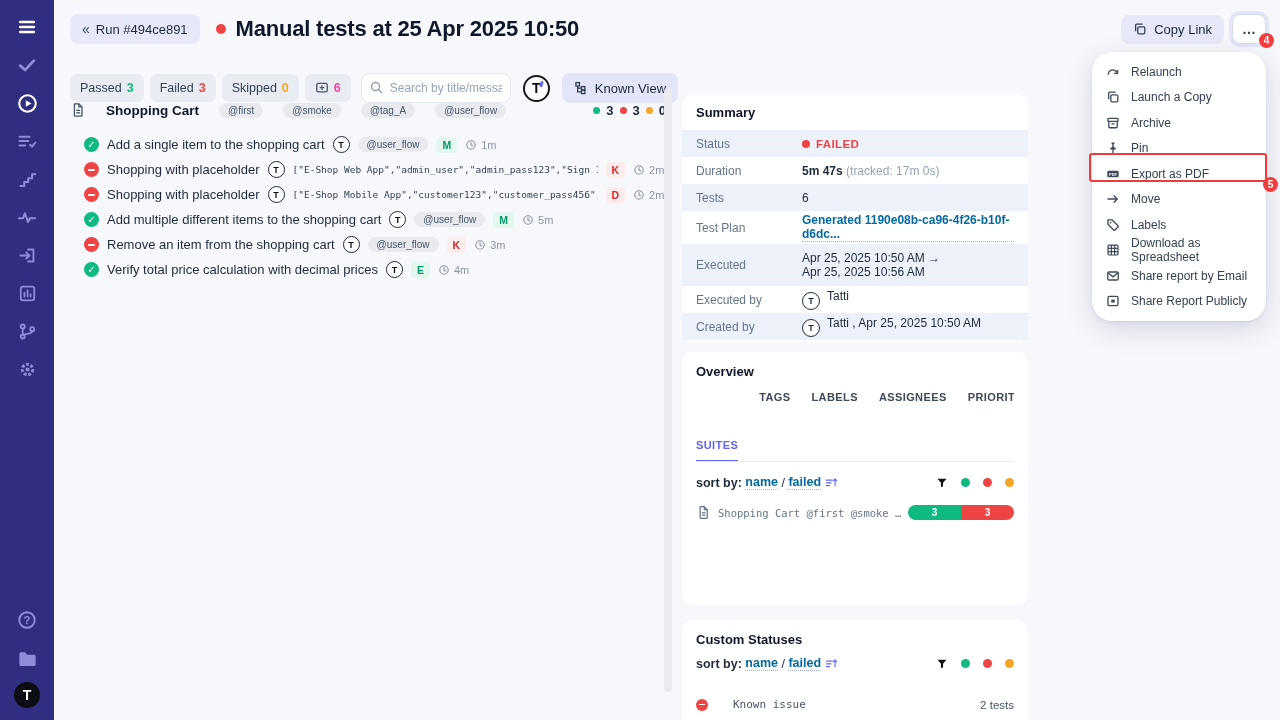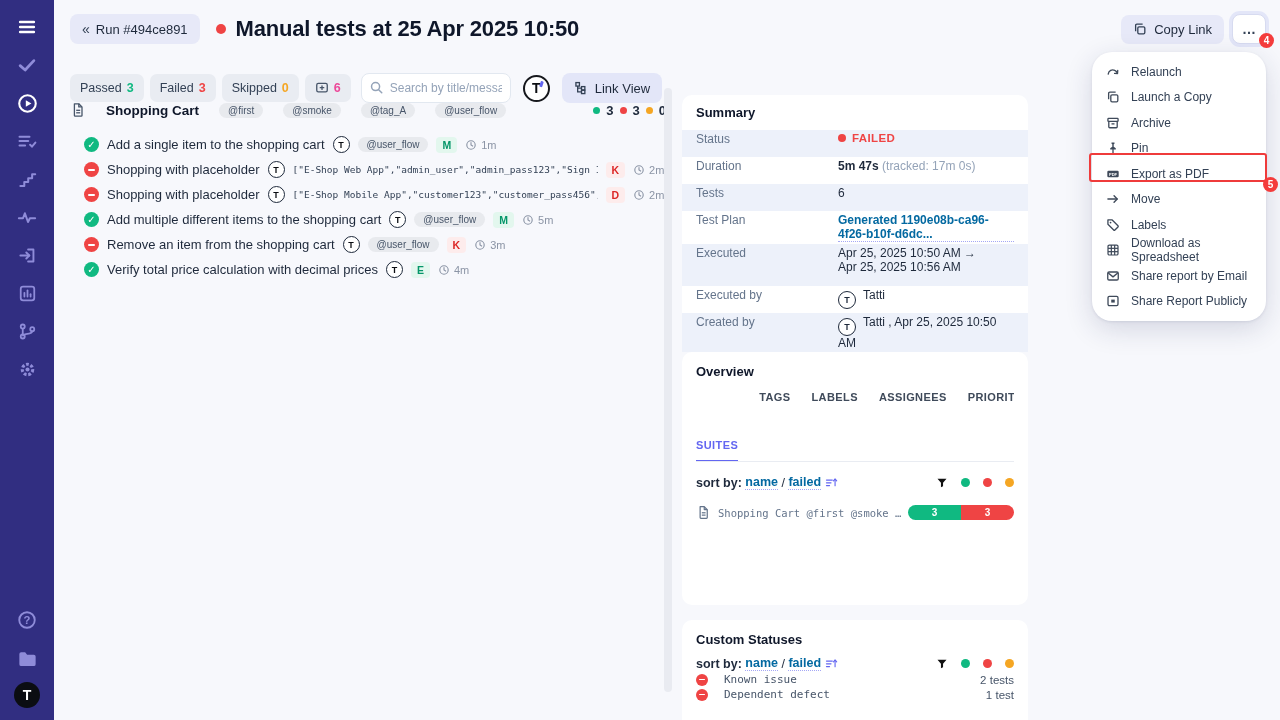--- a/index.html
+++ b/index.html
@@ -60,21 +60,21 @@
   .lbadge.red { color:#dc2626; background:#fdecec; }
   .dur { display:flex; align-items:center; gap:4px; font-size:11px; color:#8b94a5; }
 
   .scrollstrip { position:absolute; left:664px; top:88px; width:8px; height:604px; background:#e9ebf1; border-radius:4px; }
 
   
   .card { position:absolute; left:682px; width:346px; background:#fff; border-radius:10px; }
   #summary-card { top:95px; height:247px; padding:10px 0 0; }
   .card-title { font-size:13px; font-weight:bold; color:#0f172a; padding:0 14px; }
   .sum-table { margin-top:10px; }
-  .sum-row { display:flex; align-items:flex-start; min-height:27px; padding:2px 14px; font-size:12px;gap:36px; }
+  .sum-row { display:flex; align-items:center; min-height:27px; padding:2px 14px; font-size:12px; }
   .sum-row.alt { background:#edf1fa; }
   .sum-label { width:106px; color:#64748b; flex:none; }
   .sum-val { color:#1e293b; font-size:12px; }
   .failed-val { color:#ef4444; font-weight:bold; letter-spacing:.4px; display:flex; align-items:center; gap:6px; font-size:11.5px; }
   .failed-val .dot { background:#ef4444; width:8px; height:8px; }
   .muted { color:#94a3b8; font-weight:normal; }
   a.linkish { color:#0369a1; text-decoration:none; border-bottom:1px dotted #a5a8f5; cursor:pointer;font-weight:bold; }
   .avatar-s { width:18px; height:18px; border:1.5px solid #1e293b; border-radius:50%; font-size:9px; font-weight:bold; display:inline-flex; align-items:center; justify-content:center; margin-right:7px; vertical-align:-4px; background:#fff; }
 
   #overview-card { top:352px; height:253px; padding:12px 14px; }
@@ -85,21 +85,21 @@
   .sort-row b { font-weight:bold; }
   .sort-icons { margin-left:auto; display:flex; align-items:center; gap:13px; }
   .sort-icons .dot { width:9px; height:9px; cursor:pointer; }
   .ov-suite-row { display:flex; align-items:center; gap:7px; margin-top:15px; }
   .mono-s { font-family:"DejaVu Sans Mono", monospace; font-size:10.5px; color:#64748b; white-space:nowrap; overflow:hidden; }
   .bar-pill { margin-left:auto; width:106px; height:15px; border-radius:8px; overflow:hidden; display:flex; flex:none; }
   .bar-seg { flex:1; display:flex; align-items:center; justify-content:center; color:#fff; font-size:10px; font-weight:bold; }
   .bar-seg.g { background:#10b981; } .bar-seg.r { background:#ef4444; }
 
   #custom-card { top:620px; height:110px; padding:12px 14px; }
-  .cs-row { display:flex; align-items:center; gap:16px; margin-top:2px; }
+  .cs-row { display:flex; align-items:center; gap:25px; margin-top:27px; }
   .cs-ic { width:12px; height:12px; border-radius:50%; background:#ef4444; display:flex; align-items:center; justify-content:center; flex:none; }
   .cs-ic .bar { width:6px; height:1.8px; background:#fff; border-radius:1px; }
   .cs-name { font-family:"DejaVu Sans Mono", monospace; font-size:11px; color:#475569; }
   .cs-count { margin-left:auto; font-size:11.5px; color:#475569; }
 
   
   #menu { position:absolute; left:1092px; top:52px; width:174px; background:#fff; border-radius:20px; box-shadow:0 8px 28px rgba(30,35,90,.16), 0 1px 3px rgba(30,35,90,.1); padding:7px 0; z-index:10; }
   .mi { display:flex; align-items:center; gap:11px; padding:0 14px; height:25.5px; font-size:12px; color:#334155; cursor:pointer; }
   .mi .ic { color:#3f4a5a; }
 
@@ -394,21 +394,21 @@
     <input type="text" placeholder="Search by title/message" style="">
   </div>
   <div class="logo-circle">
     <span>T</span>
     <span class="logo-accent"></span>
   </div>
   <div class="tree-btn">
     <svg class="ic" width="14" height="14" style="color:#334155">
         <use href="#s-tree"></use>
       </svg>
-    <span>Link View</span>
+    <span>Known View</span>
   </div>
 </div>
 
 <section id="testpanel">
   <div class="suite-row">
     <svg class="ic" width="16" height="16" style="color:#475569">
         <use href="#s-doc"></use>
       </svg>
     <span class="suite-name">Shopping Cart</span>
     <span class="tagpill">@first</span>

